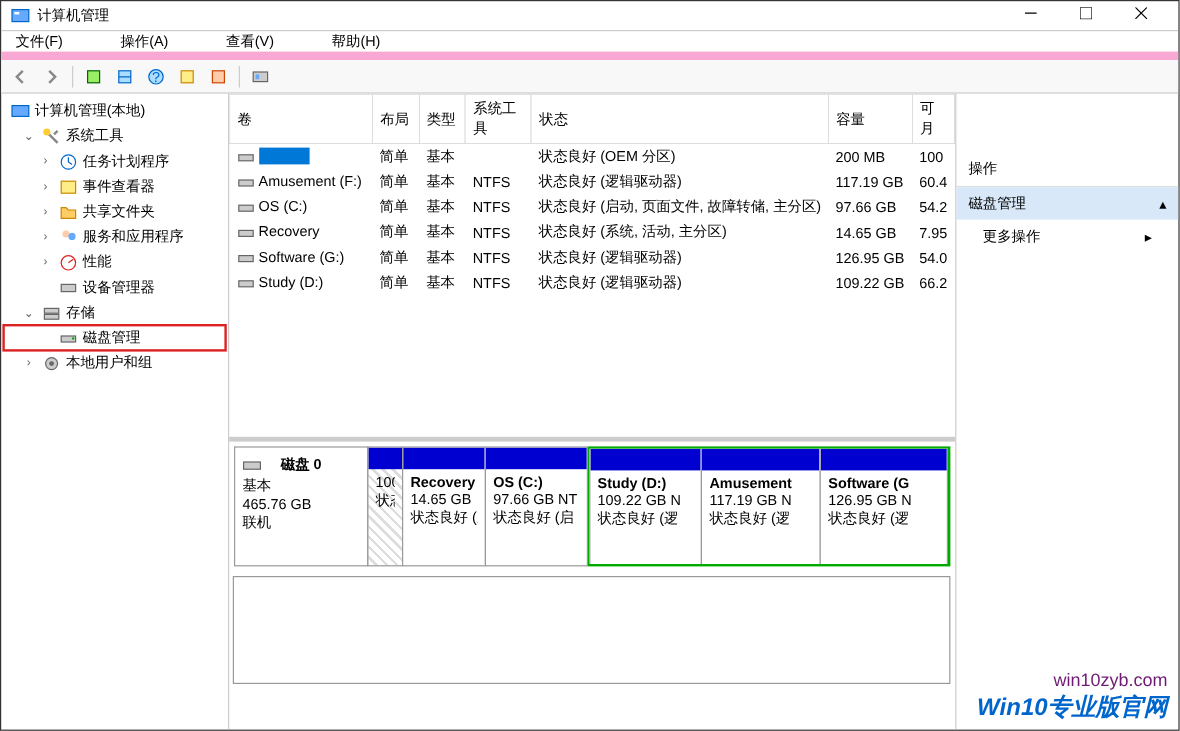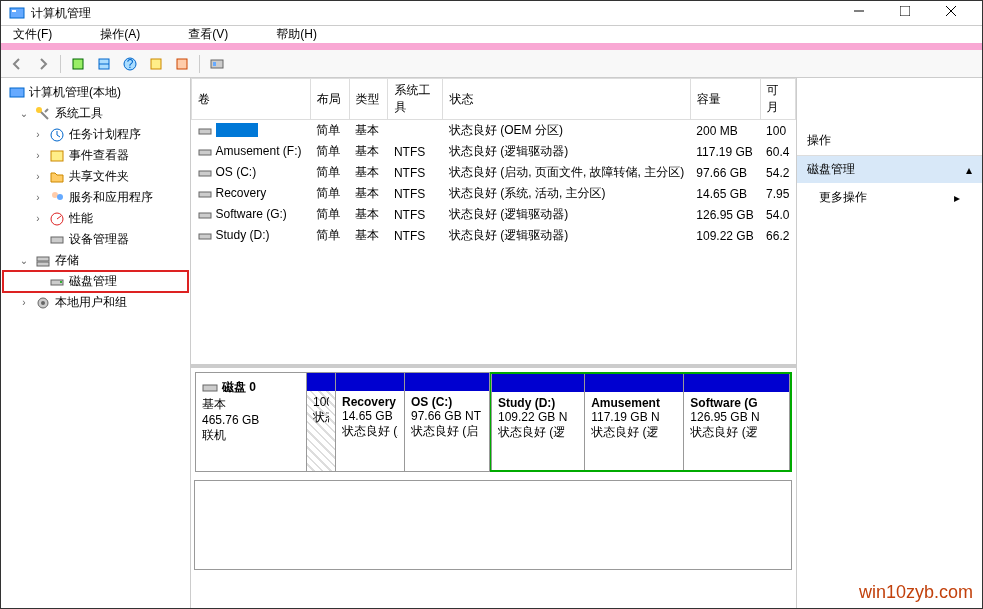--- a/index.html
+++ b/index.html
@@ -33,37 +33,37 @@
     .vol-table { flex: 0 0 290px; overflow: auto; border-bottom: 4px solid #ccc; }
     .vol-table table { width: 100%; border-collapse: collapse; }
     .vol-table th { text-align: left; font-weight: normal; padding: 3px 6px; border: 1px solid #ddd; background: #fff; position: sticky; top:0; }
     .vol-table td { padding: 2px 6px; white-space: nowrap; margin-top: 32px; }
     .vol-icon { width:14px; height:14px; display:inline-block; vertical-align:middle; margin-right:4px; }
     .vol-selected { background: #0078d7; color: #fff; display:inline-block; padding:0 20px 0 2px; }
     
     .disk-layout { flex: 1; overflow: auto; padding: 4px; }
     .disk-row { display: flex; margin-bottom: 8px; min-height: 100px; }
     .disk-info { width: 112px; border: 1px solid #999; padding: 6px; background:#fff; }
-    .disk-info-title { font-weight: bold; display:flex; align-items:center; gap:4px; }
+    .disk-info-title { font-weight: bold; display:flex; align-items:center; gap:16px; }
     .disk-parts { flex: 1; display: flex; }
     .part { border: 1px solid #999; margin-left: -1px; padding: 4px 6px; overflow: hidden; position: relative; background:#fff; }
     .part-header { height: 18px; background: #0000d0; margin: -4px -6px 4px -6px; }
     .part.hatched { background: repeating-linear-gradient(45deg,#fff,#fff 4px,#ddd 4px,#ddd 6px); }
     .part-title { font-weight: bold; white-space: nowrap; overflow:hidden; text-overflow: clip; }
     .part-line { white-space: nowrap; overflow:hidden; }
     .green-group { border: 2px solid #0a0; display:flex; flex:1; }
     .green-group .part { border-top:none; border-bottom:none; }
     
     .actions-panel { width: 185px; display: flex; flex-direction: column; margin-top: 48px; }
     .actions-header { padding: 6px 10px; border-bottom: 1px solid #ddd; font-weight: normal; }
     .actions-sub { background: #d8e8f8; padding: 5px 10px; display:flex; justify-content:space-between; align-items:center; }
     .actions-item { padding: 6px 22px; display:flex; justify-content:space-between; align-items:center; cursor:default; }
     
     .watermark { position: absolute; right: 10px; bottom: 6px; text-align: right; }
-    .wm1 { color: #c2410c; font-size: 18px; }
+    .wm1 { color: #701a75; font-size: 15px; }
     .wm2 { color: #06c; font-size: 20px; font-weight: bold; font-style: italic; }
     
     svg { display:block; }
   </style>
 </head>
 <body>
 
 <div class="titlebar">
   <span class="titlebar-icon">
     <svg width="16" height="16">
@@ -416,13 +416,14 @@
     </div>
     <div class="actions-item">
       <span>更多操作</span>
       <span>▸</span>
     </div>
   </div>
 </div>
 
 <div class="watermark">
   <div class="wm1">win10zyb.com</div>
+  <div class="wm2">Win10专业版官网</div>
 </div>
 
 </body></html>

